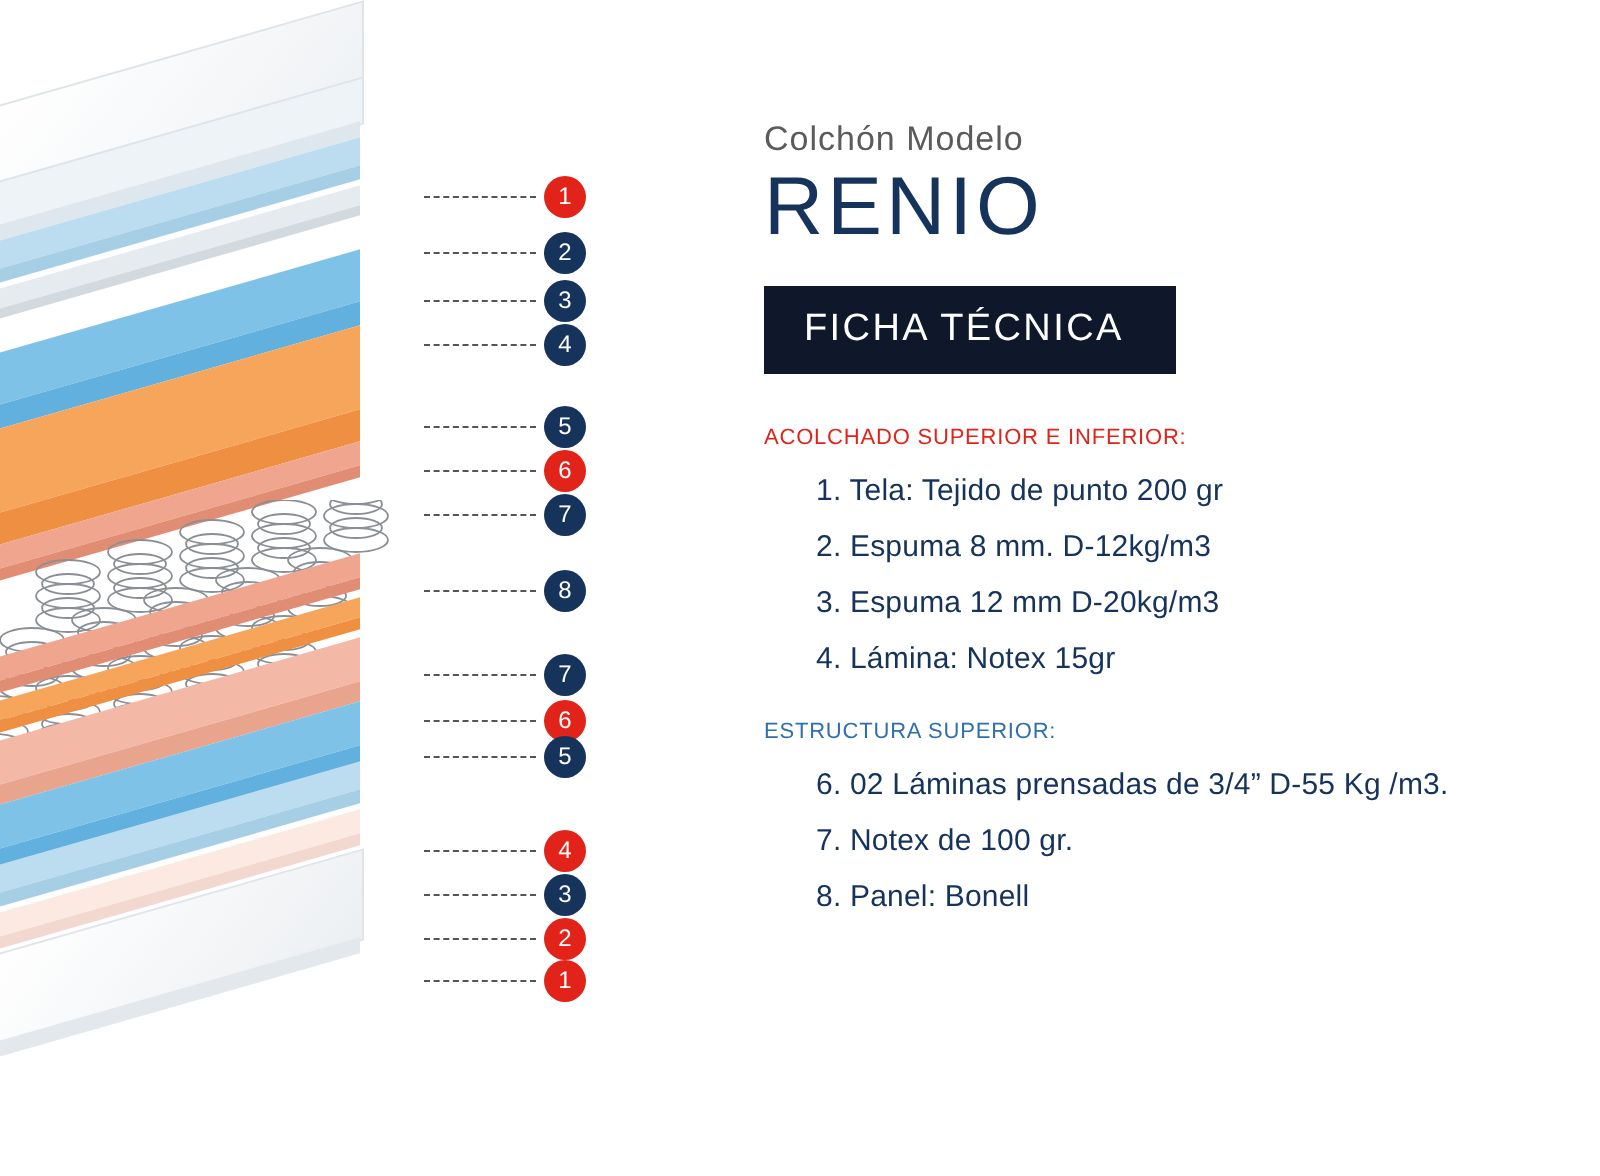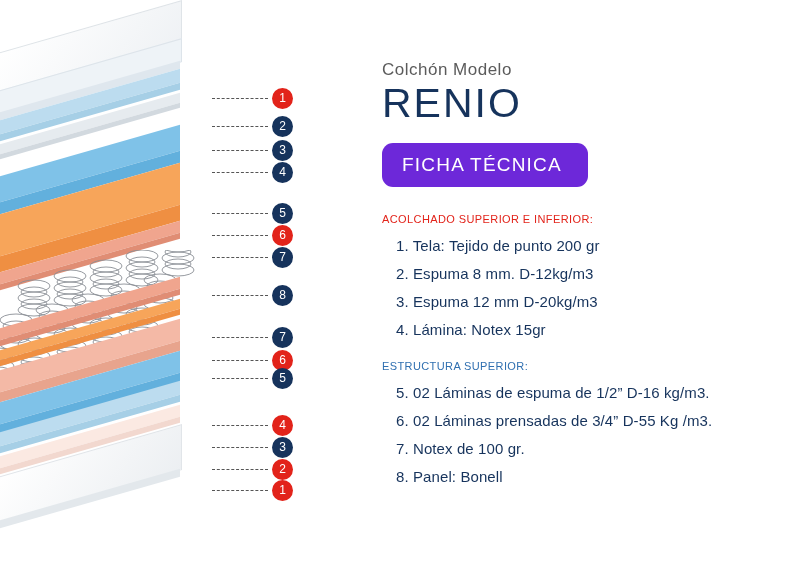--- a/index.html
+++ b/index.html
@@ -79,48 +79,47 @@
   .model {
     color: #16335c;
     font-size: 41px;
     font-weight: normal;
     letter-spacing: 2px;
     margin: 0 0 18px 0;
     line-height: 1.05;
   }
   .badge {
     display: inline-block;
-    background: #6d28d9;
+    background: #0f172a;
     color: #ffffff;
     font-size: 19px;
     letter-spacing: 1.2px;
     padding: 11px 26px 11px 20px;
     margin-bottom: 26px;
-    border-radius: 11px;
   }
   .sec-title {
     color: #e2231a;
     font-size: 11px;
     letter-spacing: .4px;
     margin: 0 0 12px 0;
     font-weight: normal;
   }
   .sec-title.blue { color: #2f6fb0; }
   .sec {
     margin-bottom: 22px;
   }
   .sec ol, .sec ul {
     margin: 0;
     padding: 0;
     list-style: none;
   }
   .sec li {
     color: #16335c;
     font-size: 15px;
-    margin: 0 0 11px 14px;
+    margin: 0 0 11px 26px;
     letter-spacing: .1px;
   }
 </style>
 </head>
 <body>
 
 <div id="page">
 
   <div id="diagram">
 
@@ -360,20 +359,19 @@
         <li>1. Tela:  Tejido de punto 200 gr</li>
         <li>2. Espuma 8 mm. D-12kg/m3</li>
         <li>3. Espuma 12 mm D-20kg/m3</li>
         <li>4. Lámina: Notex 15gr</li>
       </ul>
     </div>
 
     <div class="sec">
       <h2 class="sec-title blue">ESTRUCTURA SUPERIOR:</h2>
       <ul>
-        <li>5. 02 Láminas de espuma de 1/2” D-16 kg/m3.</li>
         <li>6. 02 Láminas prensadas de 3/4” D-55 Kg /m3.</li>
         <li>7. Notex de 100 gr.</li>
         <li>8. Panel: Bonell</li>
       </ul>
     </div>
   </div>
 </div>
 
 </body></html>

